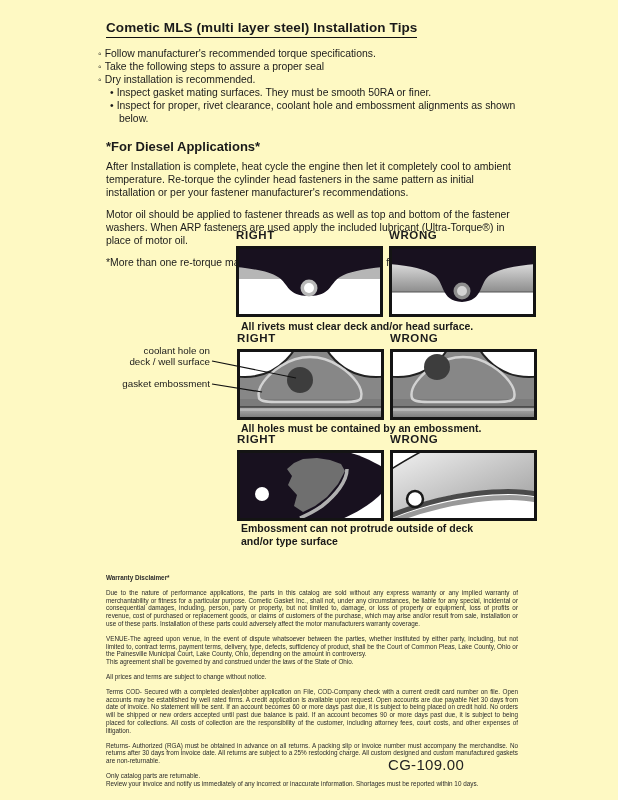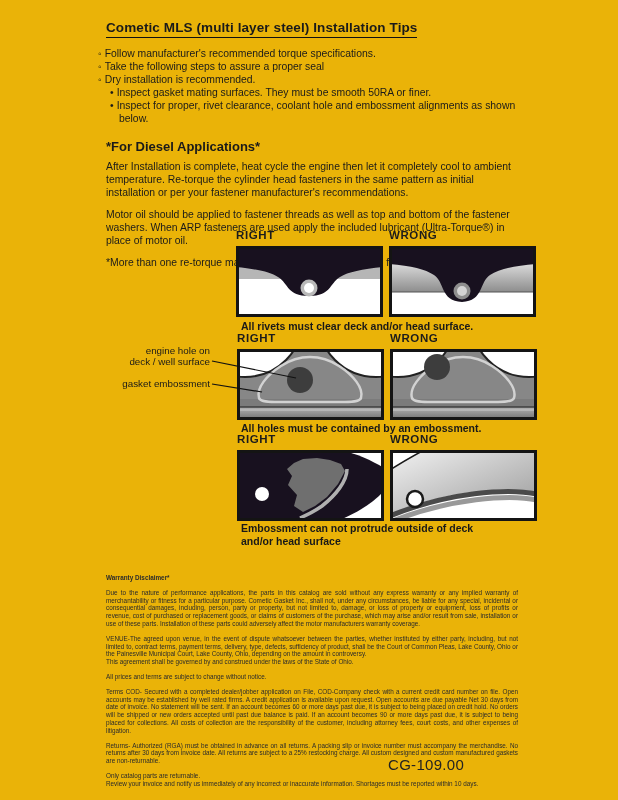--- a/index.html
+++ b/index.html
@@ -1,17 +1,17 @@
 <!DOCTYPE html>
 <html><head>
 <meta charset="utf-8">
 <style>
   html,body{margin:0;padding:0;background:#ffffff;}
   .page{
-    position:relative;width:618px;height:800px;background:#eab308;
+    position:relative;width:618px;height:800px;background:#fef9c3;
     font-family:"Liberation Sans","DejaVu Sans",sans-serif;color:#1a1a1a;
     overflow:hidden;
   }
   
   .content{position:absolute;left:106px;top:18px;width:414px;}
   .title{
     display:inline-block;font-size:13.5px;font-weight:bold;margin:0 0 9px 0;
     border-bottom:1.6px solid #111;padding-bottom:2px;letter-spacing:.1px;
   }
   ul.tips{list-style:none;margin:0 0 12px -8px;padding:0;font-size:10.4px;line-height:13px;}
@@ -104,21 +104,21 @@
       <rect x="1.5" y="1.5" width="144" height="68" fill="none" stroke-width="3" stroke="#141414"></rect>
     </svg>
   </div>
 
   <div class="fig-caption" style="top:320px;">All rivets must clear deck and/or head surface.</div>
 
   <div class="fig-label" style="left:237px;top:332px;">RIGHT</div>
   <div class="fig-label" style="left:390px;top:332px;">WRONG</div>
 
   <div class="callout" style="top:345px;">
-    <div>engine hole on</div>
+    <div>coolant hole on</div>
     <div>deck / well surface</div>
   </div>
   <div class="callout" style="top:378px;">gasket embossment</div>
 
   <div class="fig-box" style="left:237px;top:349px;">
     <svg viewBox="0 0 147 71">
       <defs>
         <linearGradient id="g2r" x1="0" y1="0" x2="0" y2="1">
           <stop offset="0" stop-color="#b2b2b2"></stop>
             <stop offset="1" stop-color="#6e6e6e"></stop>
@@ -194,21 +194,21 @@
       <path fill="none" stroke="#1a1a1a" stroke-width="1.5" d="M0,20 C12,12 23,6 34,0"></path>
       <path fill="none" stroke="#4a4a4a" stroke-width="5" d="M0,66 C58,42 118,38 147,44"></path>
       <path fill="none" stroke="#999999" stroke-width="5" d="M0,72 C60,48 120,44 147,50"></path>
       <circle cx="25" cy="49" r="8" fill="#ffffff" stroke="#1a1a1a" stroke-width="2.5"></circle>
       <rect x="1.5" y="1.5" width="144" height="68" fill="none" stroke-width="3" stroke="#141414"></rect>
     </svg>
   </div>
 
   <div class="fig-caption" style="top:522px;">
     <div>Embossment can not protrude outside of deck</div>
-    <div>and/or head surface</div>
+    <div>and/or type surface</div>
   </div>
 
   <div class="legal">
     <p class="head">Warranty Disclaimer*</p>
     <p>Due to the nature of performance applications, the parts in this catalog are sold without any express warranty or any implied warranty of merchantability or fitness for a particular purpose.  Cometic Gasket Inc., shall not, under any circumstances, be liable for any special, incidental or consequential damages, including, person, party or property, but not limited to, damage, or loss of property or equipment, loss of profits or revenue, cost of purchased or replacement goods, or claims of customers of the purchase, which may arise and/or result from sale, installation or use of these parts.  Installation of these parts could adversely affect the motor manufacturers warranty coverage.</p>
     <p class="nogap">VENUE-The agreed upon venue, in the event of dispute whatsoever between the parties, whether instituted by either party, including, but not limited to, contract terms, payment terms, delivery, type, defects, sufficiency of product, shall be the Court of Common Pleas, Lake County, Ohio or the Painesville Municipal Court, Lake County, Ohio, depending on the amount in controversy.</p>
     <p>This agreement shall be governed by and construed under the laws of the State of Ohio.</p>
     <p>All prices and terms are subject to change without notice.</p>
     <p>Terms COD- Secured with a completed dealer/jobber application on File, COD-Company check with a current credit card number on file.  Open accounts may be established by well rated firms.  A credit application is available upon request.  Open accounts are due payable Net 30 days from date of invoice.  No statement will be sent.  If an account becomes 60 or more days past due, it is subject to being placed on credit hold.  No orders will be shipped or new orders accepted until past due balance is paid.  If an account becomes 90 or more days past due, it is subject to being placed for collections.  All costs of collection are the responsibility of the customer, including attorney fees, court costs, and other expenses of litigation.</p>
     <p>Returns- Authorized (RGA) must be obtained in advance on all returns.  A packing slip or invoice number must accompany the merchandise.  No returns after 30 days from invoice date.  All returns are subject to a 25% restocking charge.  All custom designed and custom manufactured gaskets are non-returnable.</p>

